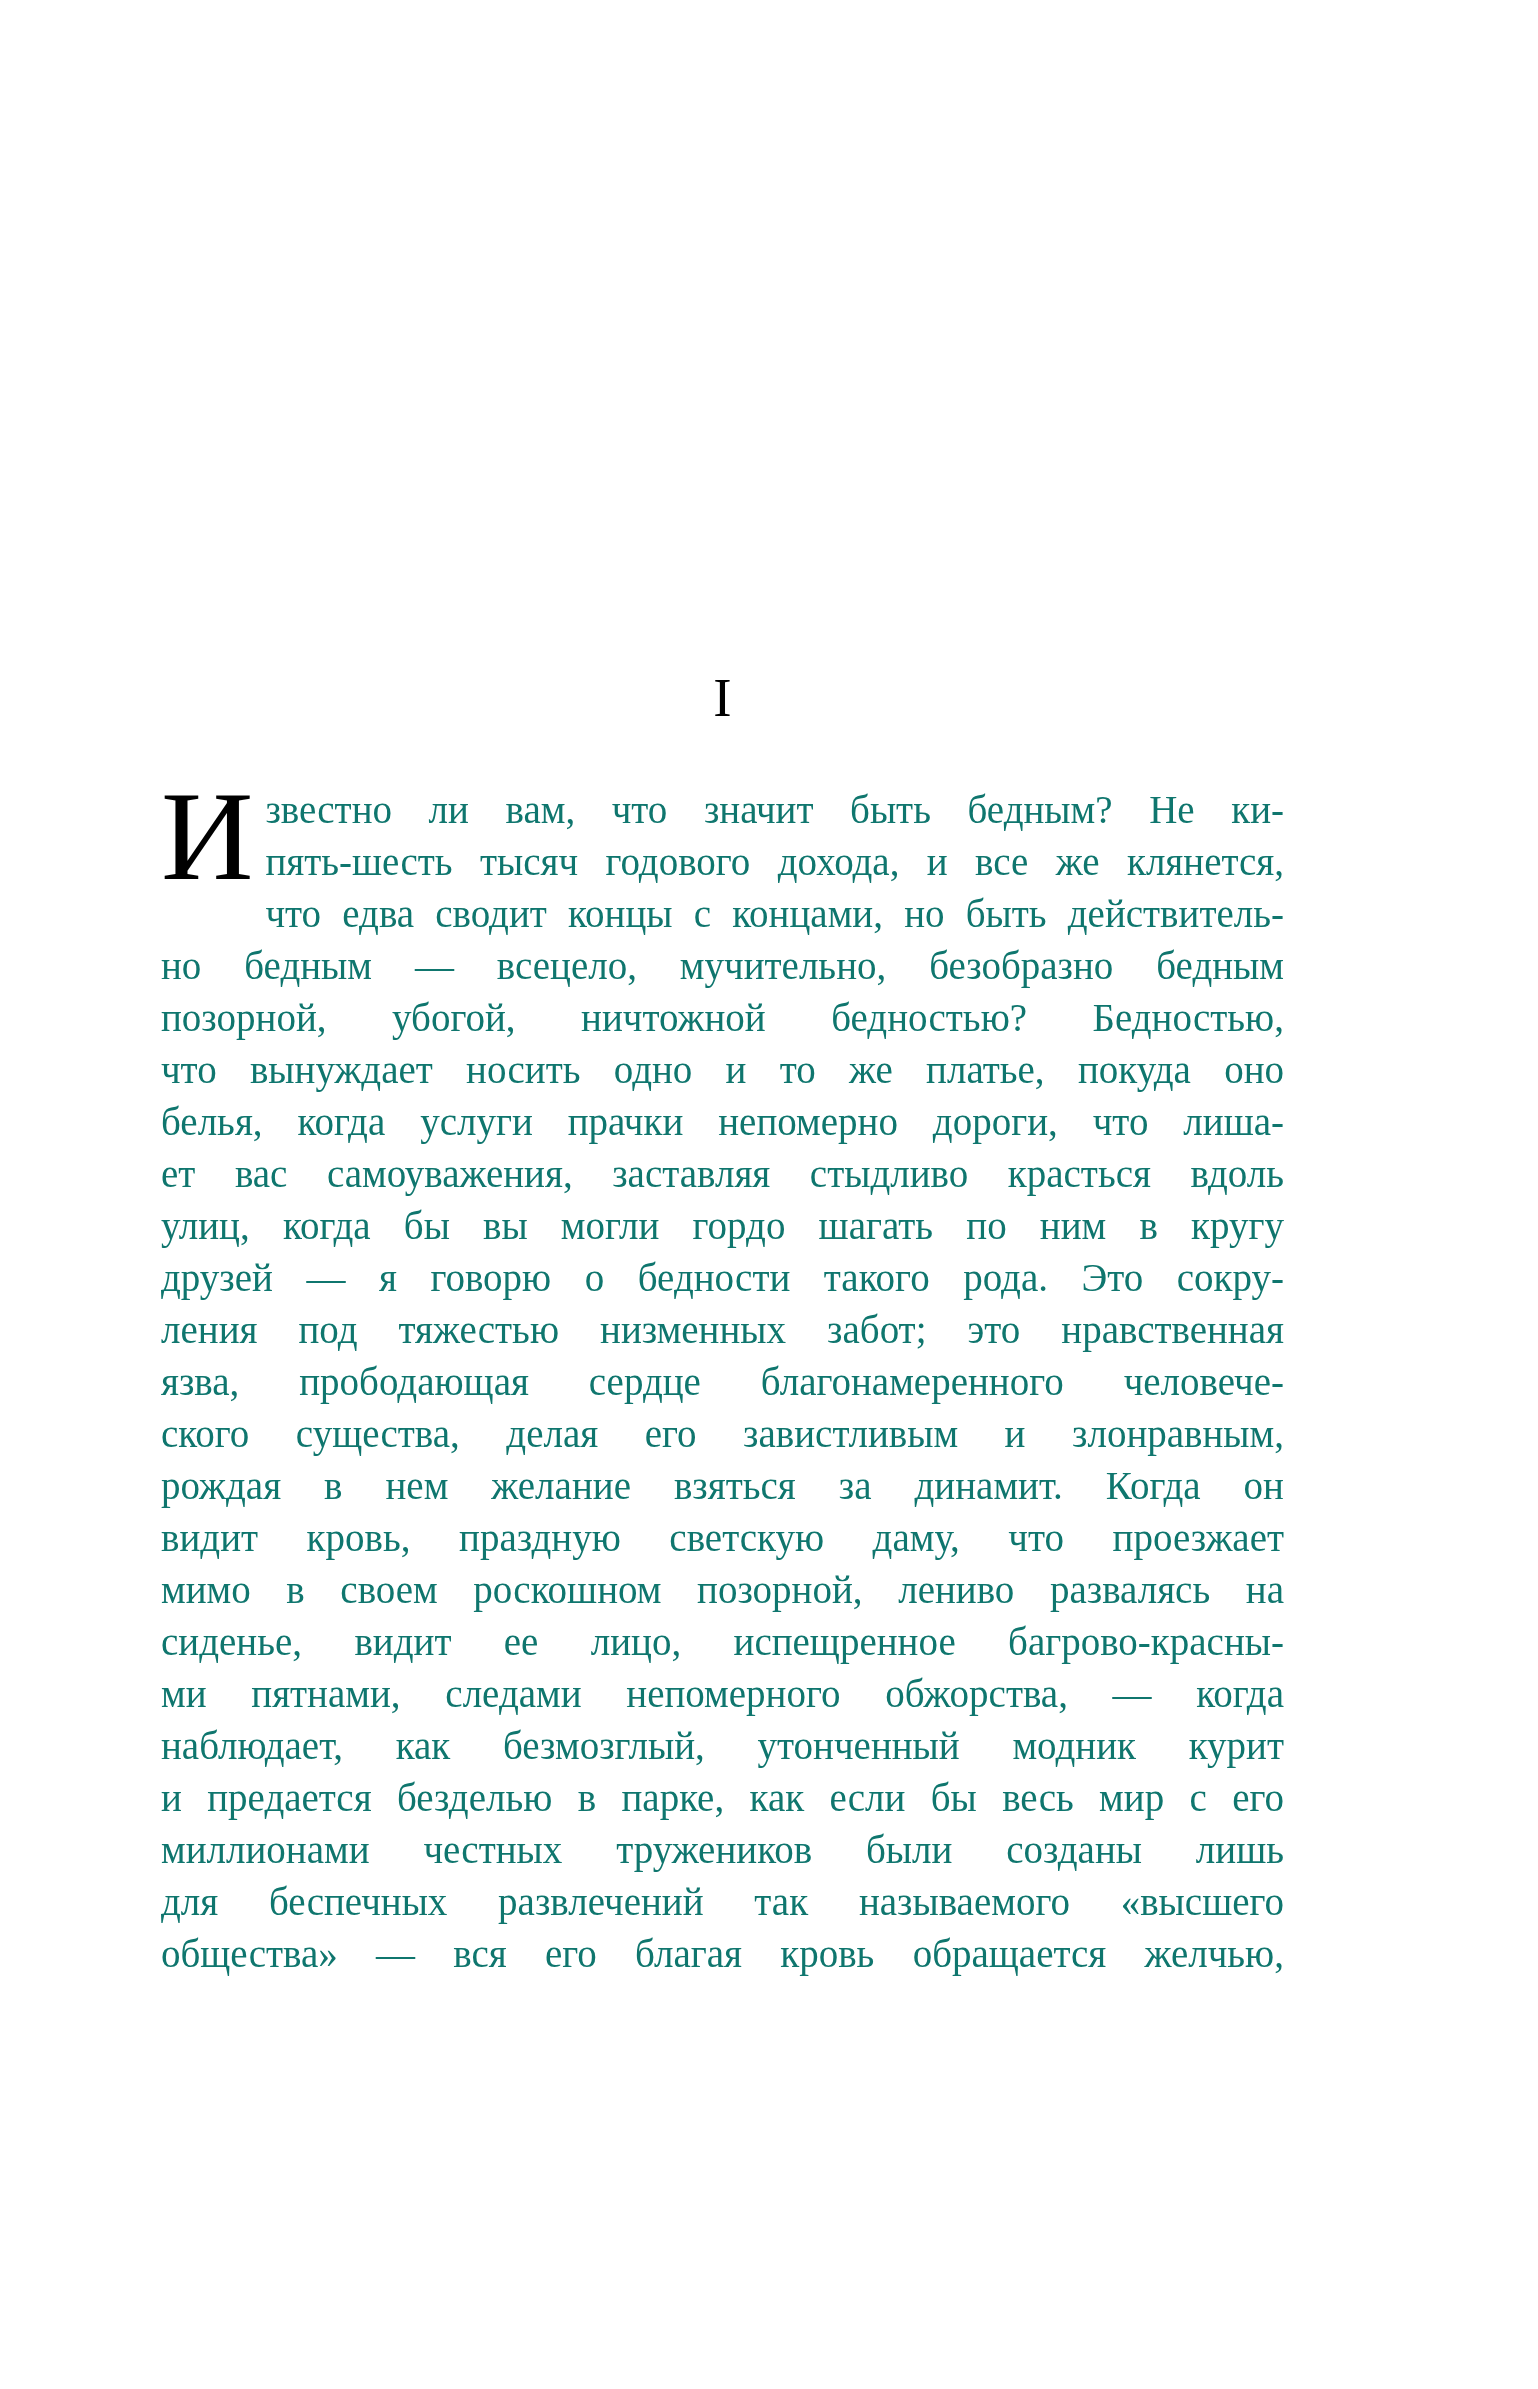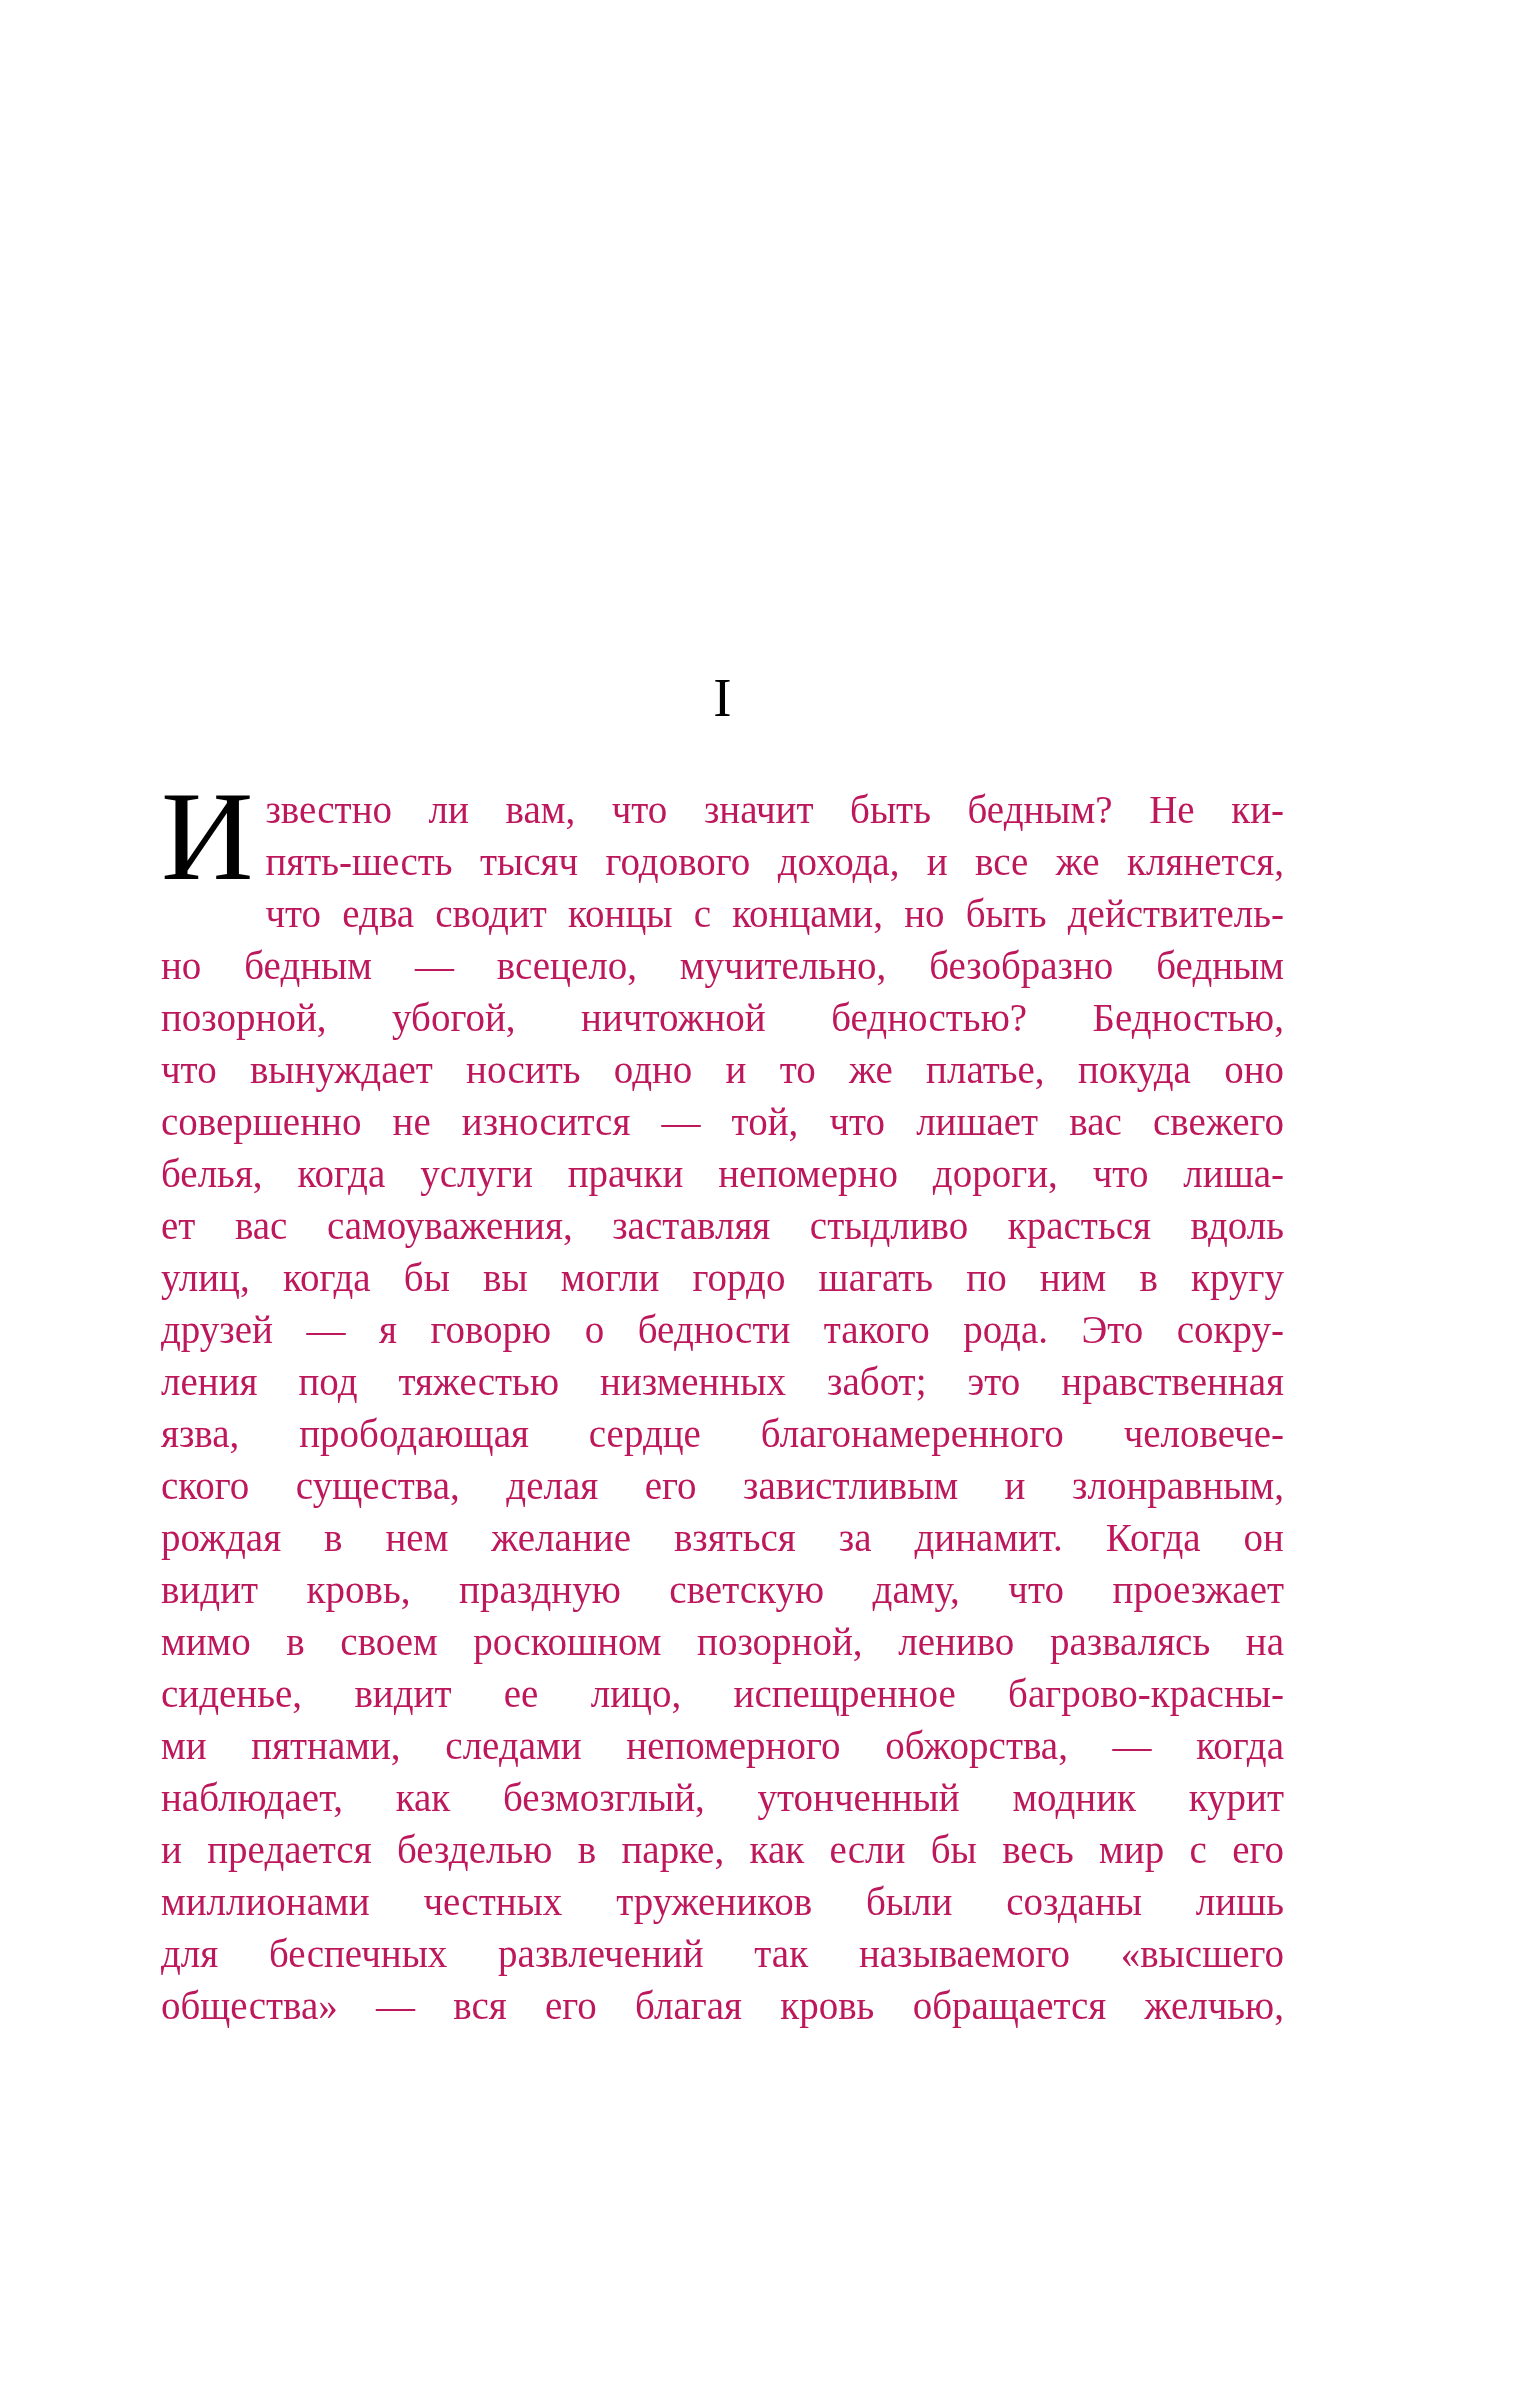--- a/index.html
+++ b/index.html
@@ -45,39 +45,38 @@
     line-height: 105px;
     height: 105px;
     margin: 0 12px 0 0;
     color: #000000;
   }
   .line {
     line-height: 52px;
     text-align: justify;
     text-align-last: justify;
     white-space: normal;
-    color: #be185d;
+    color: #0f766e;
   }
 </style>
 </head>
 <body>
 
 <div class="page">
   <div class="chapter-heading">I</div>
 
   <div class="paragraph">
     <span class="dropcap">И</span>
     <div>
         <div class="line">звестно ли вам, что значит быть бедным? Не ки-</div>
         <div class="line">пять-шесть тысяч годового дохода, и все же клянется,</div>
         <div class="line">что едва сводит концы с концами, но быть действитель-</div>
         <div class="line">но бедным — всецело, мучительно, безобразно бедным</div>
         <div class="line">позорной, убогой, ничтожной бедностью? Бедностью,</div>
         <div class="line">что вынуждает носить одно и то же платье, покуда оно</div>
-        <div class="line">совершенно не износится — той, что лишает вас свежего</div>
         <div class="line">белья, когда услуги прачки непомерно дороги, что лиша-</div>
         <div class="line">ет вас самоуважения, заставляя стыдливо красться вдоль</div>
         <div class="line">улиц, когда бы вы могли гордо шагать по ним в кругу</div>
         <div class="line">друзей — я говорю о бедности такого рода. Это сокру-</div>
         <div class="line">ления под тяжестью низменных забот; это нравственная</div>
         <div class="line">язва, прободающая сердце благонамеренного человече-</div>
         <div class="line">ского существа, делая его завистливым и злонравным,</div>
         <div class="line">рождая в нем желание взяться за динамит. Когда он</div>
         <div class="line">видит кровь, праздную светскую даму, что проезжает</div>
         <div class="line">мимо в своем роскошном позорной, лениво развалясь на</div>

